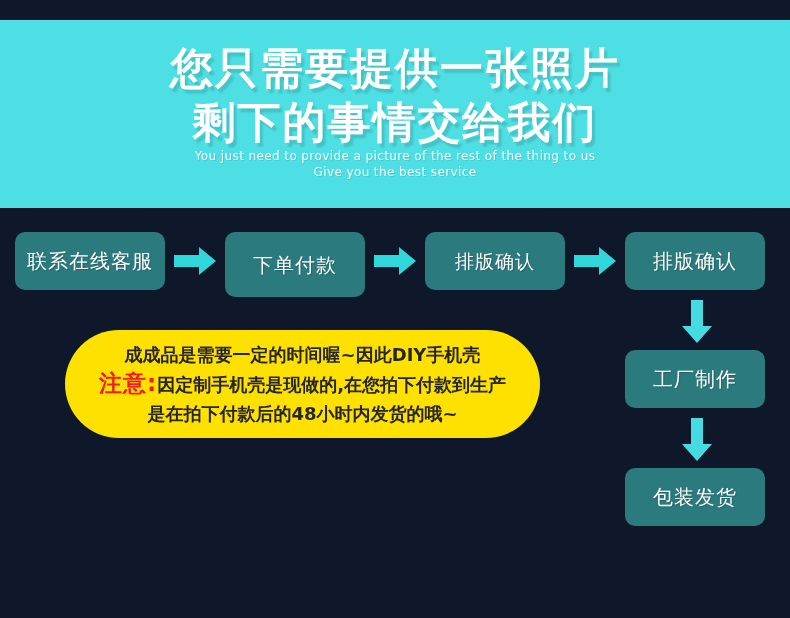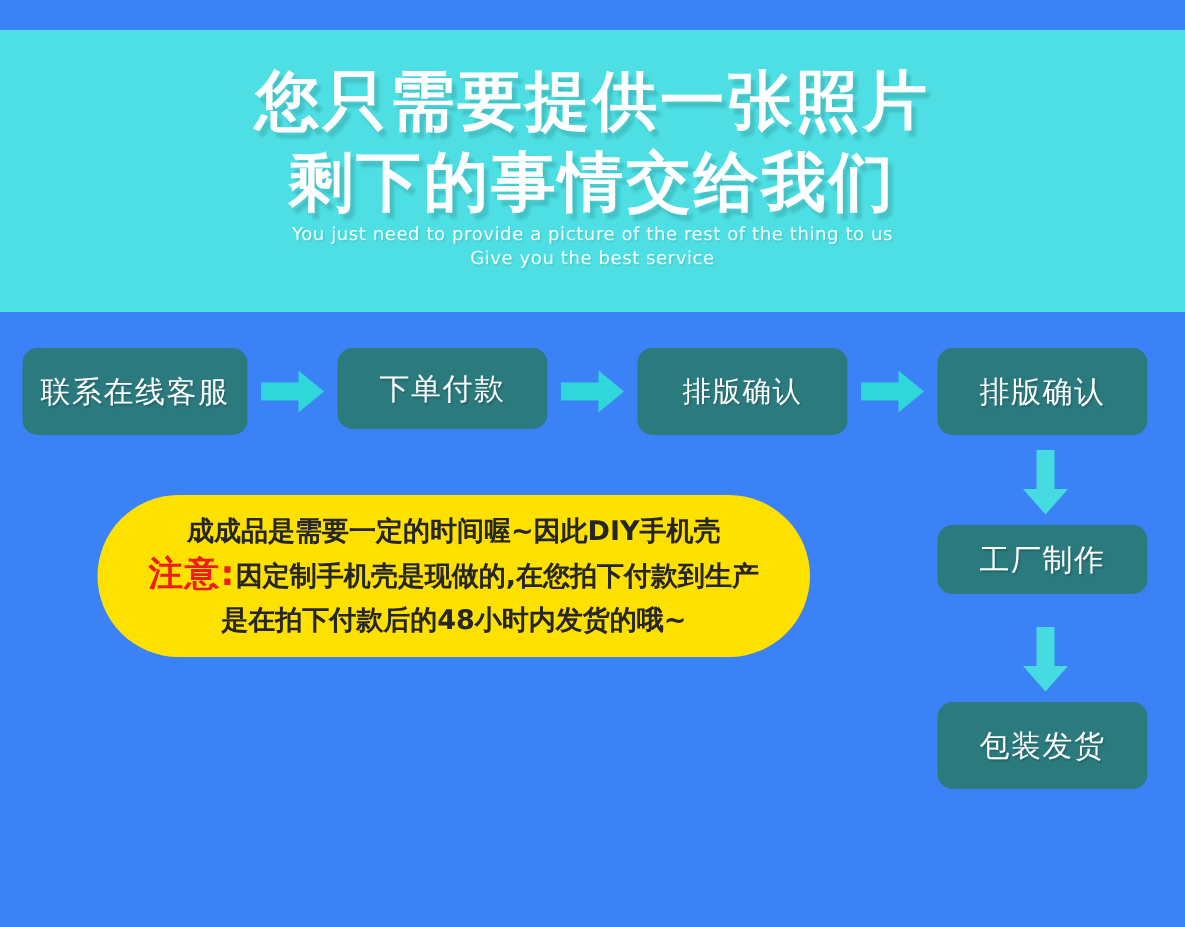--- a/index.html
+++ b/index.html
@@ -3,21 +3,21 @@
 <meta charset="utf-8">
 <style>
   html,body{margin:0;padding:0;}
   body{
     width:790px;height:618px;
     background:#ffffff;
     font-family:"DejaVu Sans","Liberation Sans",sans-serif;
     overflow:hidden;
     position:relative;
   }
-  .page{position:relative;width:790px;height:618px;background:#3b82f6;}
+  .page{position:relative;width:790px;height:618px;background:#0f172a;}
 
   
   .hero{
     position:absolute;left:0;top:20px;width:790px;height:188px;
     background:#4ddfe3;
     display:flex;flex-direction:column;align-items:center;justify-content:flex-start;
   }
   .hero-line{
     color:#ffffff;
     font-weight:bold;
@@ -52,25 +52,25 @@
     letter-spacing:1px;
     text-shadow:1px 1px 1px rgba(0,0,0,0.18);
     box-sizing:border-box;
     padding:0 6px;
     border-radius:10px;
   }
   .step.two-line{font-size:19px;line-height:23px;}
 
   
   #step-1{left:15px;  top:232px; width:150px; height:58px;}
-  #step-2{left:225px; top:232px; width:140px; height:54px;}
+  #step-2{left:225px; top:232px; width:140px; height:65px;}
   #step-3{left:425px; top:232px; width:140px; height:58px;}
   #step-4{left:625px; top:232px; width:140px; height:58px;}
   
-  #step-5{left:625px; top:350px; width:140px; height:46px;}
+  #step-5{left:625px; top:350px; width:140px; height:58px;}
   #step-6{left:625px; top:468px; width:140px; height:58px;}
 
   
   .arrow-right{
     position:absolute;
     width:42px;height:30px;
     top:246px;
     color:#2fd6da;
   }
   .arrow-right svg,.arrow-down svg{display:block;width:100%;height:100%;}

